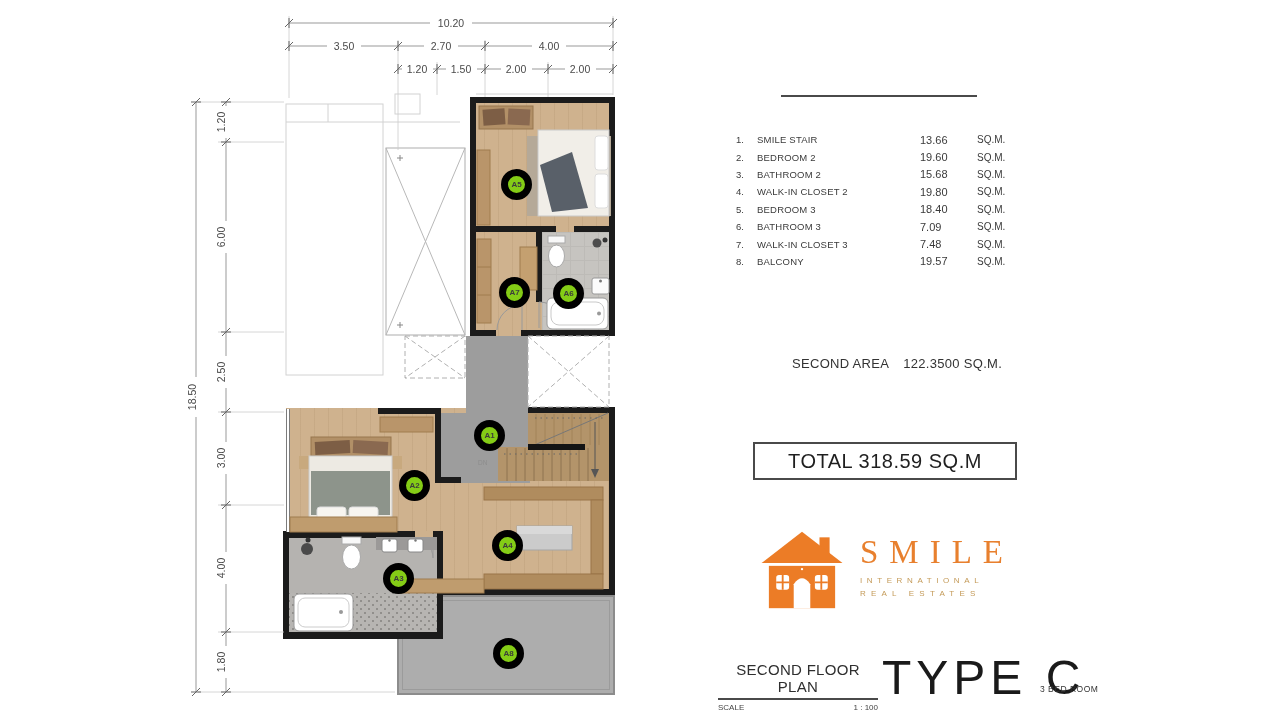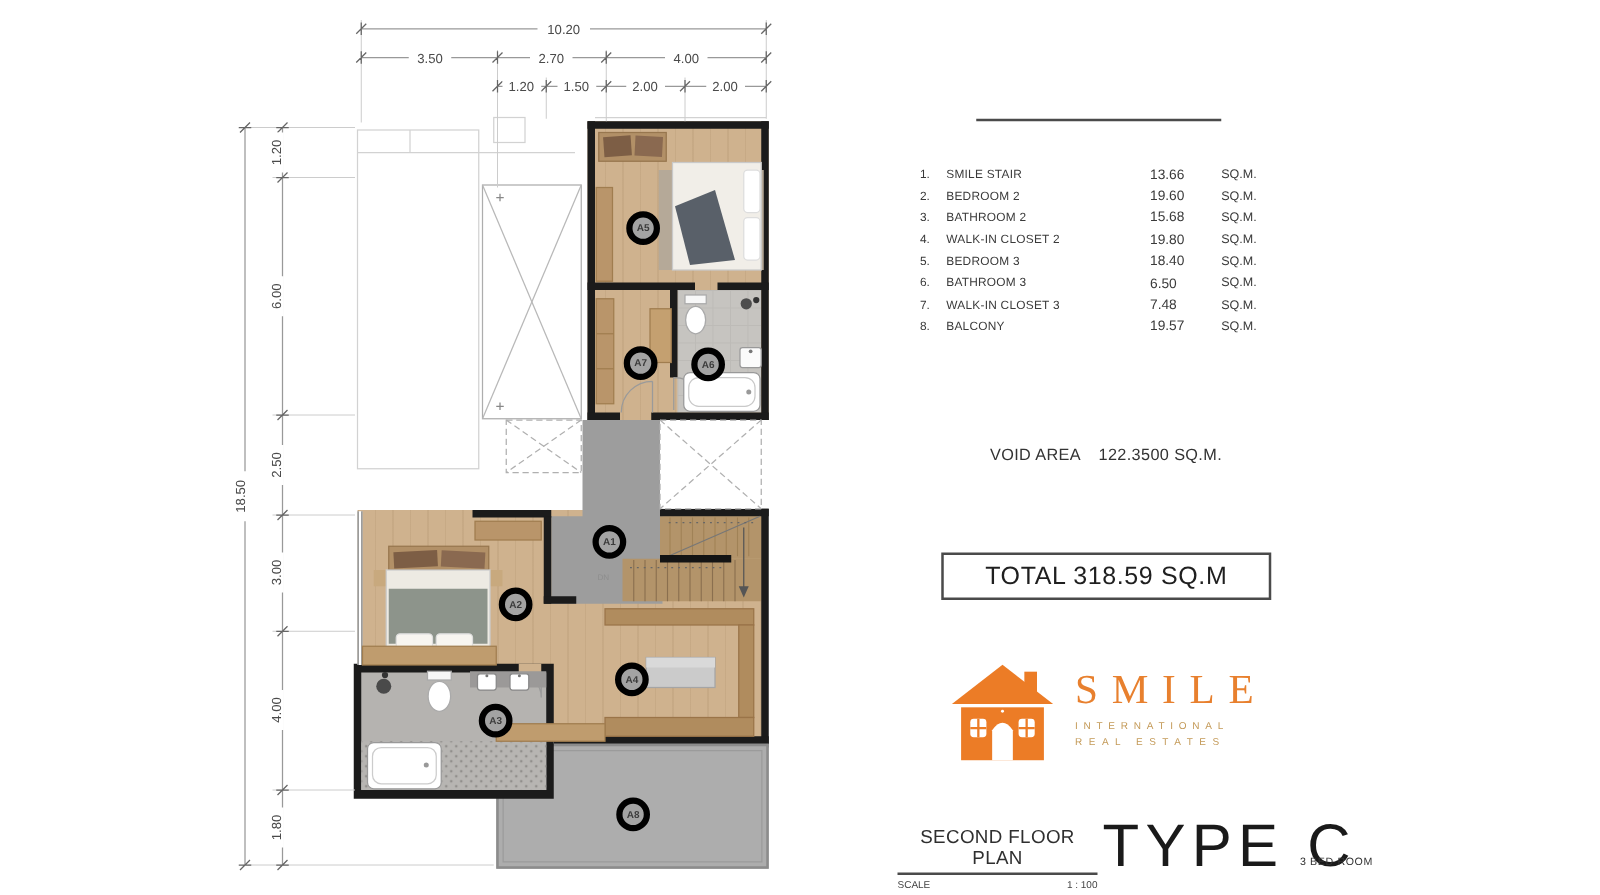--- a/index.html
+++ b/index.html
@@ -5,22 +5,22 @@
   html,body{margin:0;padding:0;background:#fff;width:1280px;height:716px;overflow:hidden;
     font-family:"Liberation Sans", sans-serif;}
   #canvas{position:relative;width:1280px;height:716px;background:#ffffff;}
 
   
   .abs{position:absolute;}
   .wood{background:#cfb28e;
     background-image:repeating-linear-gradient(90deg, rgba(90,60,20,.07) 0 1px, transparent 1px 14px);}
   .wall{position:absolute;background:#1b1b1b;}
   .grayfloor{background:#9d9d9d;}
-  .rlabel{position:absolute;width:17px;height:17px;border-radius:50%;background:#a3a3a3;
-    border:5px solid #000000;font-size:8px;font-weight:bold;color:#3c3c3c;
+  .rlabel{position:absolute;width:17px;height:17px;border-radius:50%;background:#84cc16;
+    border:7px solid #000000;font-size:8px;font-weight:bold;color:#3c3c3c;
     display:flex;align-items:center;justify-content:center;z-index:30;}
   #void-label{position:absolute;left:396px;top:231px;width:60px;text-align:center;
     font-size:10px;letter-spacing:1.5px;color:#5a5a5a;z-index:12;}
   #dn-label{position:absolute;left:478px;top:459px;font-size:6.5px;color:#8d8d8d;z-index:12;}
   #a6-tile{background:#c6c4c0;
     background-image:linear-gradient(#bdbbb7 1px,transparent 1px),linear-gradient(90deg,#bdbbb7 1px,transparent 1px);
     background-size:14px 14px;}
   #a3-box{background:#1b1b1b;z-index:6;}
   #a3-floor{position:absolute;left:6px;top:7px;width:148px;height:94px;background:#b5b3b0;}
   #a3-mosaic{position:absolute;left:6px;top:62px;width:148px;height:39px;background:#b7b5b2;
@@ -352,39 +352,39 @@
     </div>
     <div class="trow">
       <span class="tno">5.</span>
       <span class="tname">BEDROOM 3</span>
       <span class="tval">18.40</span>
       <span class="tunit">SQ.M.</span>
     </div>
     <div class="trow">
       <span class="tno">6.</span>
       <span class="tname">BATHROOM 3</span>
-      <span class="tval">6.50</span>
+      <span class="tval">7.09</span>
       <span class="tunit">SQ.M.</span>
     </div>
     <div class="trow">
       <span class="tno">7.</span>
       <span class="tname">WALK-IN CLOSET 3</span>
       <span class="tval">7.48</span>
       <span class="tunit">SQ.M.</span>
     </div>
     <div class="trow">
       <span class="tno">8.</span>
       <span class="tname">BALCONY</span>
       <span class="tval">19.57</span>
       <span class="tunit">SQ.M.</span>
     </div>
   </div>
 
   <div id="total-area">
-    <span>VOID AREA</span>
+    <span>SECOND AREA</span>
     <span>122.3500 SQ.M.</span>
   </div>
 
   <div id="grand-total">
     <span>TOTAL 318.59 SQ.M</span>
   </div>
 
   <div id="logo">
     <svg width="92" height="88" viewBox="0 0 100 95">
       <rect x="69" y="12" width="11" height="26" fill="#EC7C26"></rect>

